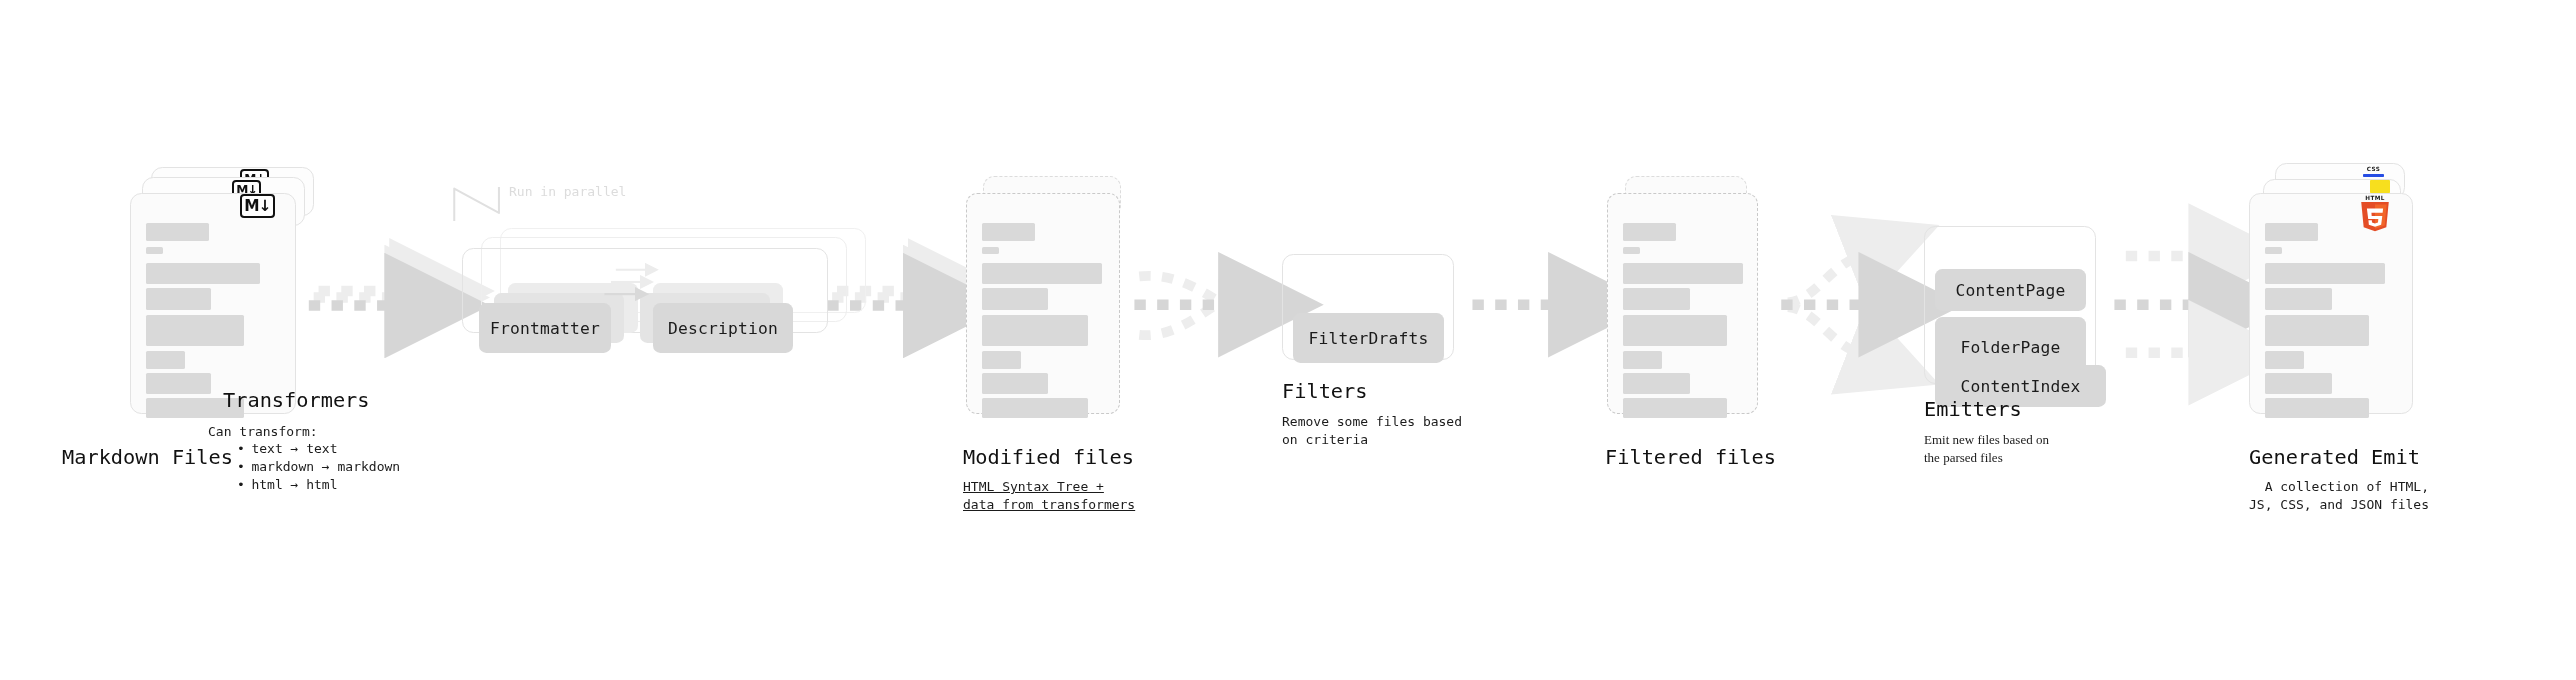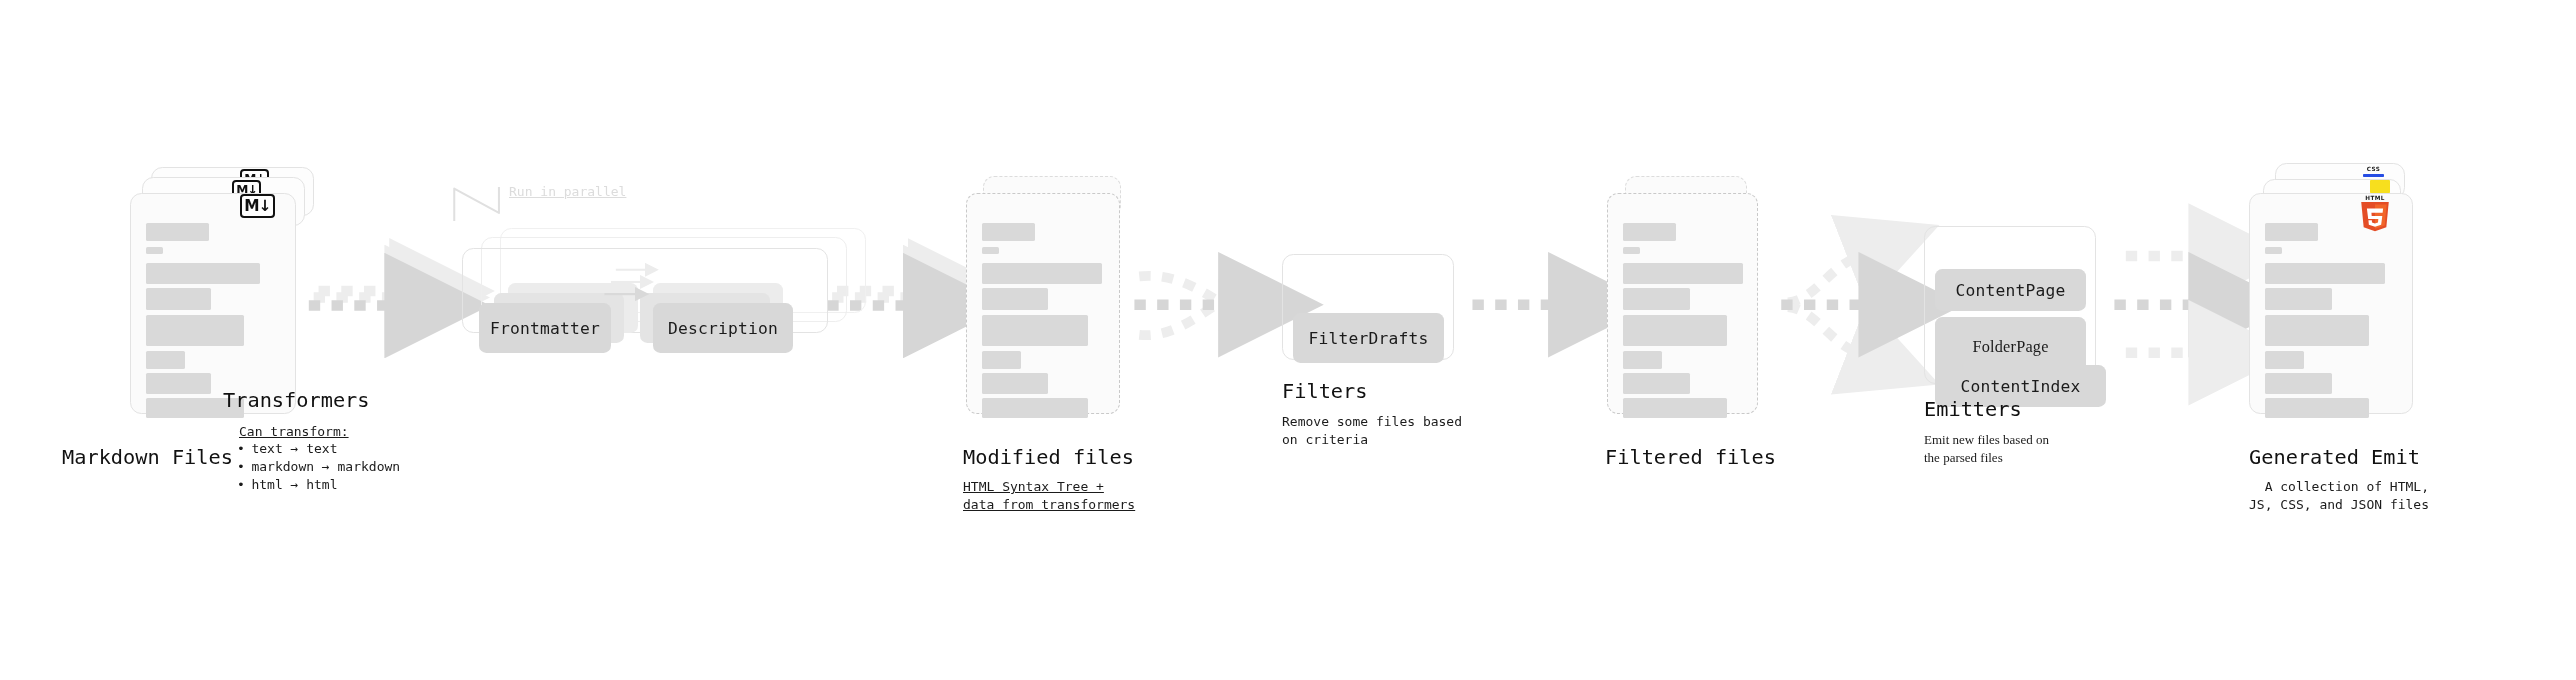--- a/index.html
+++ b/index.html
@@ -87,21 +87,20 @@
   }
   .sublist ul { list-style: none; }
   .sublist li::before { content: "\2022"; margin-right: 6.5px; }
   .sublist li { padding-left: 8.1px; }
 
   .parallel-label {
     position: absolute;
     font-size: 13px;
     color: #dcdcdc;
     white-space: nowrap;
-    text-decoration: underline;
   }
 
   svg.overlay { position: absolute; left: 0; top: 0; width: 2576px; height: 681px; pointer-events: none; }
 </style>
 </head>
 <body>
 
 <div id="stage">
 
   <svg class="overlay" viewBox="0 0 3170 838">
@@ -198,21 +197,21 @@
       </defs>
       <line x1="18" y1="12" x2="56" y2="12" stroke="#ececec" stroke-width="2.5" marker-end="url(#mini1)"></line>
       <line x1="12" y1="27" x2="50" y2="27" stroke="#ececec" stroke-width="2.5" marker-end="url(#mini1)"></line>
       <line x1="4" y1="42" x2="44" y2="42" stroke="#d9d9d9" stroke-width="2.5" marker-end="url(#mini2)"></line>
     </svg>
 
     <div class="chip" style="left:479px; top:270px; width:132px; height:50px;">Frontmatter</div>
     <div class="chip" style="left:653px; top:270px; width:140px; height:50px;">Description</div>
 
     <div class="title" style="left:223px; top:388px;">Transformers</div>
-    <div class="sub" style="left:239px; top:423px;text-decoration:underline;">Can transform:</div>
+    <div class="sub" style="left:208px; top:423px;">Can transform:</div>
     <div class="sublist" style="left:229px; top:440px;">
       <ul>
         <li>text → text</li>
         <li>markdown → markdown</li>
         <li>html → html</li>
       </ul>
     </div>
   </div>
 
   <div>
@@ -252,21 +251,21 @@
       <div class="skel" style="left:14.6px; top:157px; width:39px; height:18px;"></div>
       <div class="skel" style="left:14.6px; top:179px; width:67px; height:21px;"></div>
       <div class="skel" style="left:14.6px; top:204px; width:104px; height:19.5px;"></div>
     </div>
     <div class="title" style="left:1605px; top:445px;">Filtered files</div>
   </div>
 
   <div>
     <div class="procbox" style="left:1924px; top:226px; width:172px; height:158px;"></div>
     <div class="chip" style="left:1935px; top:236px; width:151px; height:42px;">ContentPage</div>
-    <div class="chip" style="left:1935px; top:284px; width:151px; height:60px;font-family:Liberation Serif, serif;">FolderPage</div>
+    <div class="chip" style="left:1935px; top:284px; width:151px; height:60px;">FolderPage</div>
     <div class="chip" style="left:1935px; top:332px; width:171px; height:42px;">ContentIndex</div>
 
     <div class="title" style="left:1924px; top:397px;">Emitters</div>
     <div class="sub" style="left:1924px; top:431px;font-family:Liberation Serif, serif;">Emit new files based on
 the parsed files</div>
   </div>
 
   <div>
     <div class="filecard ghost1" style="left:2275px; top:163px; width:130px; height:36px;"></div>
 

